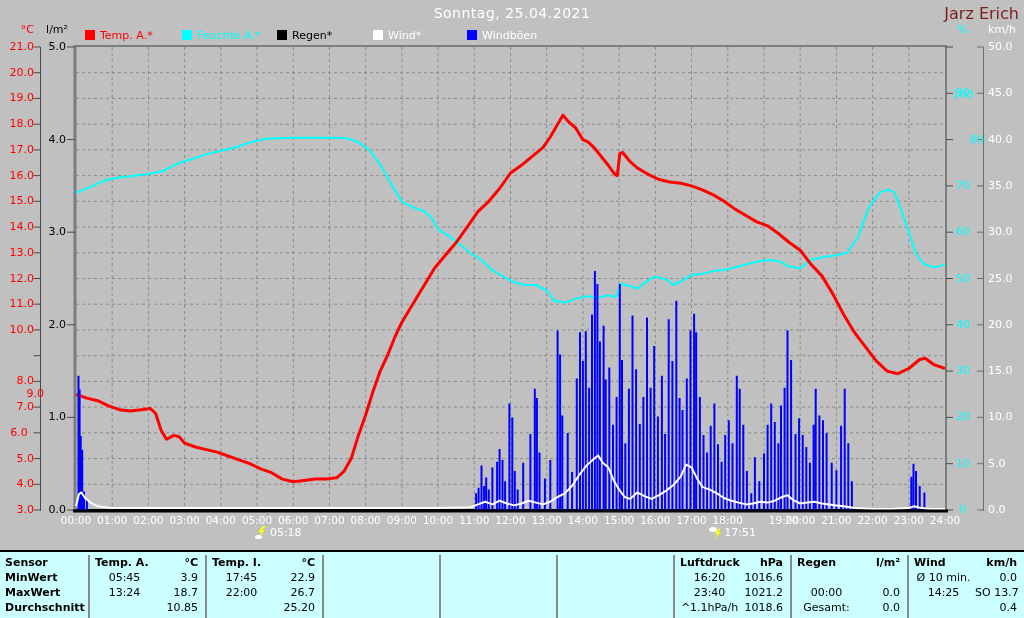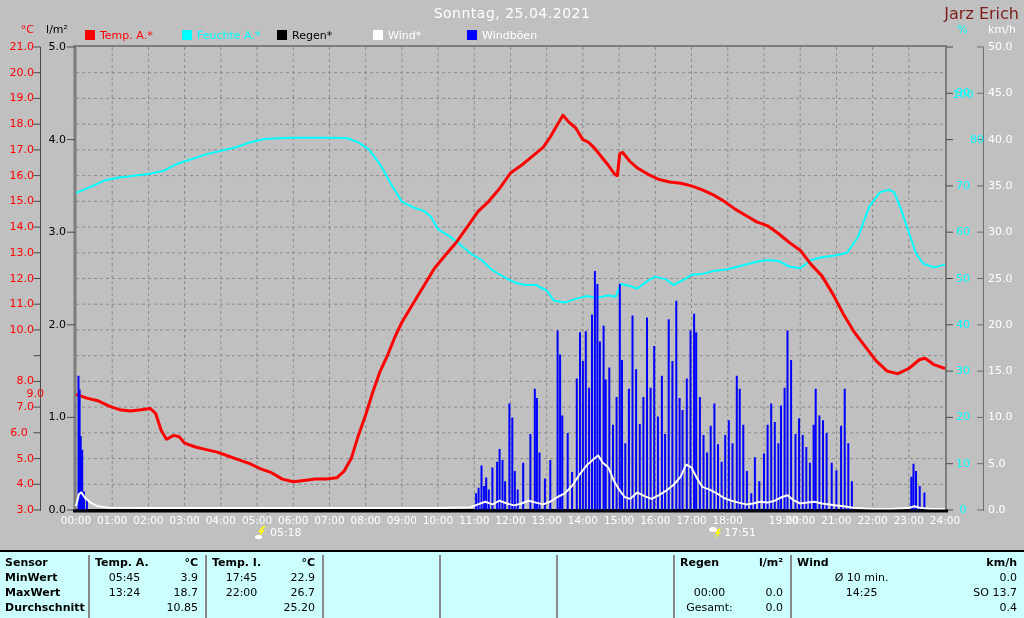--- a/index.html
+++ b/index.html
@@ -224,20 +224,38 @@
       <div class="t-row">
           <span class="t-time"></span>
           <span class="t-val">25.20</span>
         </div>
     </div>
 
     <div class="t-col"></div>
     <div class="t-col"></div>
     <div class="t-col"></div>
 
+    <div class="t-col">
+      <div class="t-row t-head">
+        <span class="t-name">Luftdruck</span>
+        <span class="t-unit">hPa</span>
+      </div>
+      <div class="t-row">
+          <span class="t-time">16:20</span>
+          <span class="t-val">1016.6</span>
+        </div>
+      <div class="t-row">
+          <span class="t-time">23:40</span>
+          <span class="t-val">1021.2</span>
+        </div>
+      <div class="t-row">
+          <span class="t-time">^1.1hPa/h</span>
+          <span class="t-val">1018.6</span>
+        </div>
+    </div>
 
     <div class="t-col">
       <div class="t-row t-head">
         <span class="t-name">Regen</span>
         <span class="t-unit">l/m²</span>
       </div>
       <div class="t-row">
           <span class="t-time"></span>
           <span class="t-val"></span>
         </div>

